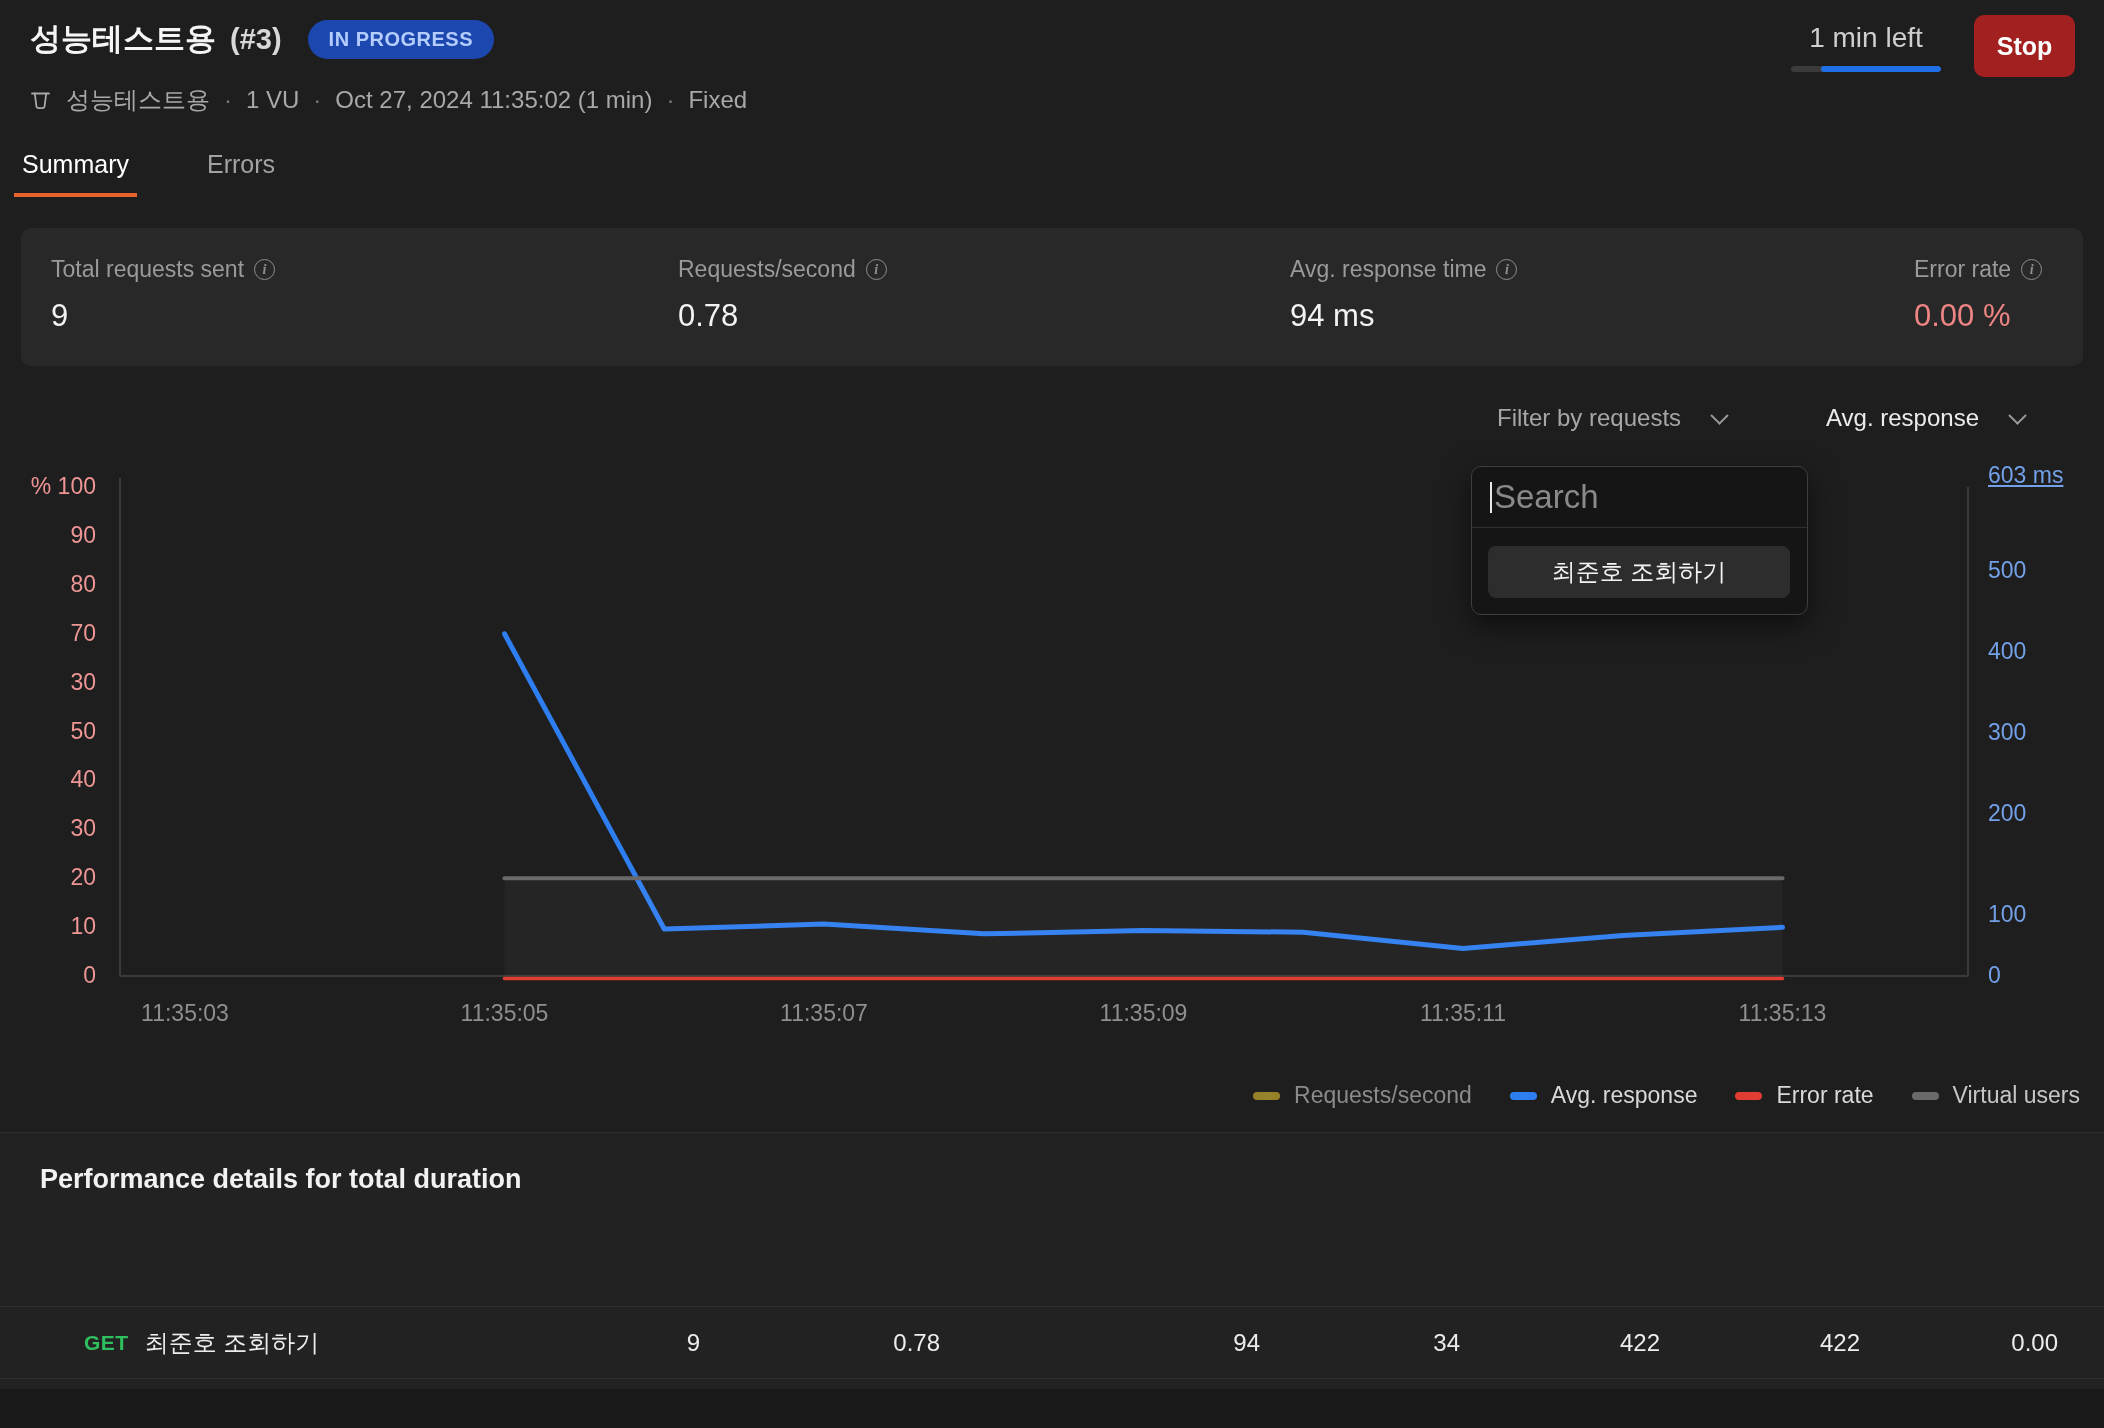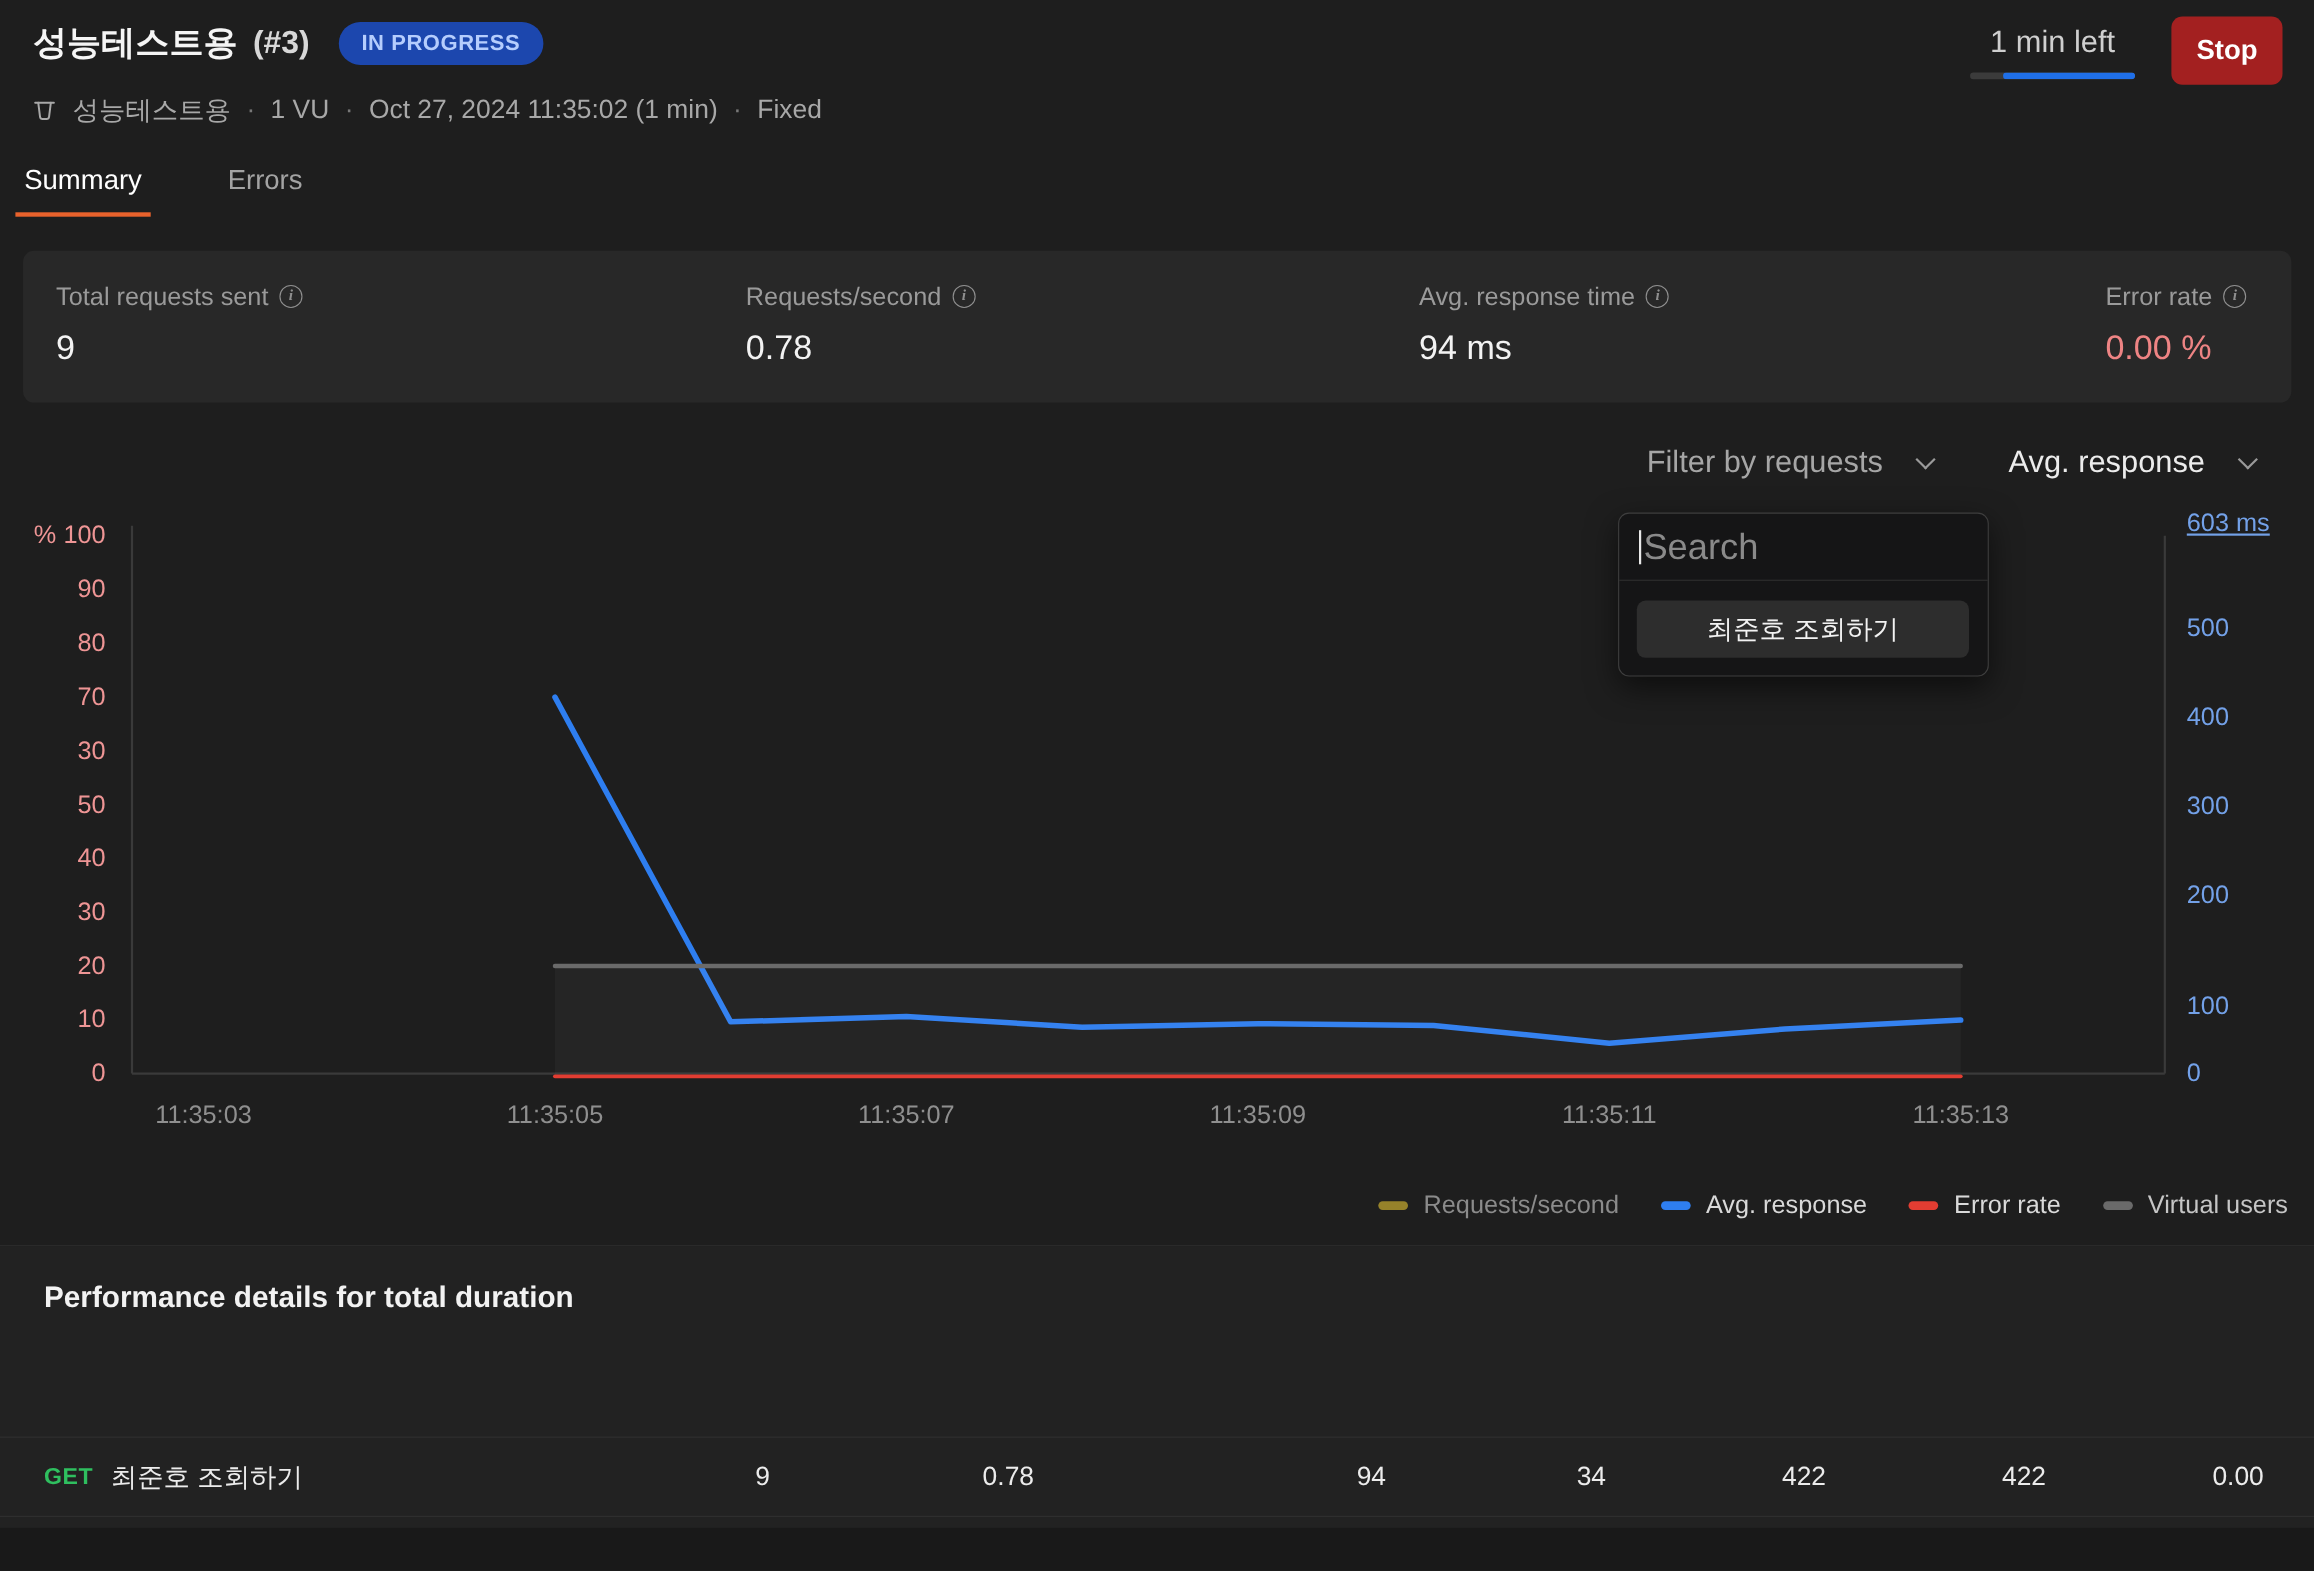--- a/index.html
+++ b/index.html
@@ -34,21 +34,21 @@
   .stats-card { position:absolute; left:21px; top:228px; width:2062px; height:138px; background:#282828; border-radius:10px; }
   .stat-col { position:absolute; top:28px; }
   .stat-label { display:flex; align-items:center; gap:10px; font-size:23px; color:#9a9a9a; }
   .info-icon { display:inline-flex; align-items:center; justify-content:center; width:21px; height:21px;
     border:1.5px solid #8f8f8f; border-radius:50%; color:#8f8f8f; font-size:14px;
     font-family:"Liberation Serif", serif; font-style:italic; font-weight:700; }
   .stat-value { margin-top:15px; font-size:31px; color:#f3f3f3; }
   .stat-value.error { color:#ee8484; }
 
   
-  .control { position:absolute; top:404px; display:flex; align-items:center; gap:18px; font-size:28px; cursor:pointer; }
+  .control { position:absolute; top:404px; display:flex; align-items:center; gap:18px; font-size:24px; cursor:pointer; }
   .control .chev { width:13px; height:13px; border-right:2.5px solid #9a9a9a; border-bottom:2.5px solid #9a9a9a;
     transform:rotate(45deg) translate(-2px,-2px); margin-left:14px; }
   #filter-control { left:1497px; color:#a6a6a6; }
   #metric-control { left:1826px; color:#ececec; }
 
   
   .popup { position:absolute; left:1471px; top:466px; width:337px; height:149px; background:#151516;
     border:1px solid #3e3e3e; border-radius:10px; box-shadow:0 10px 28px rgba(0,0,0,.55); z-index:9; }
   .popup .search-wrap { position:relative; height:61px; border-bottom:1px solid #2f2f2f; }
   .popup input { width:100%; height:100%; background:transparent; border:none; outline:none;
@@ -72,21 +72,21 @@
   .section-divider { position:absolute; left:0; top:1132px; width:2104px; height:1px; background:#2e2e2e; }
   .table-section { position:absolute; left:0; top:1133px; width:2104px; height:295px; background:#222222; }
   .table-title { position:absolute; left:40px; top:31px; font-size:27px; font-weight:700; color:#f2f2f2; }
   .tgrid { position:absolute; left:0; width:2104px; padding:0 46px 0 40px; display:grid;
     grid-template-columns:374px 286px 240px 320px 200px 200px 200px 198px; align-items:center; }
   .tgrid > div { text-align:right; }
   .tgrid > div:first-child { text-align:left; }
   #table-header { top:119px; height:36px; font-size:24px; color:#a0a0a0; }
   #table-row { top:174px; height:71px; font-size:24px; color:#ececec; }
   .row-divider { position:absolute; left:0; width:2104px; height:1px; background:#303030; }
-  .req-cell { display:flex; align-items:center; gap:16px; }
+  .req-cell { display:flex; align-items:center; gap:16px;margin-left:44px; }
   .method-get { color:#2fbf5f; font-weight:700; font-size:21px; letter-spacing:.5px; }
   .bottom-band { position:absolute; left:0; top:1389px; width:2104px; height:39px; background:#191919; }
 </style>
 </head>
 <body>
 
 <div class="app">
 
   <div class="title-row">
     <span class="page-title">성능테스트용</span>

